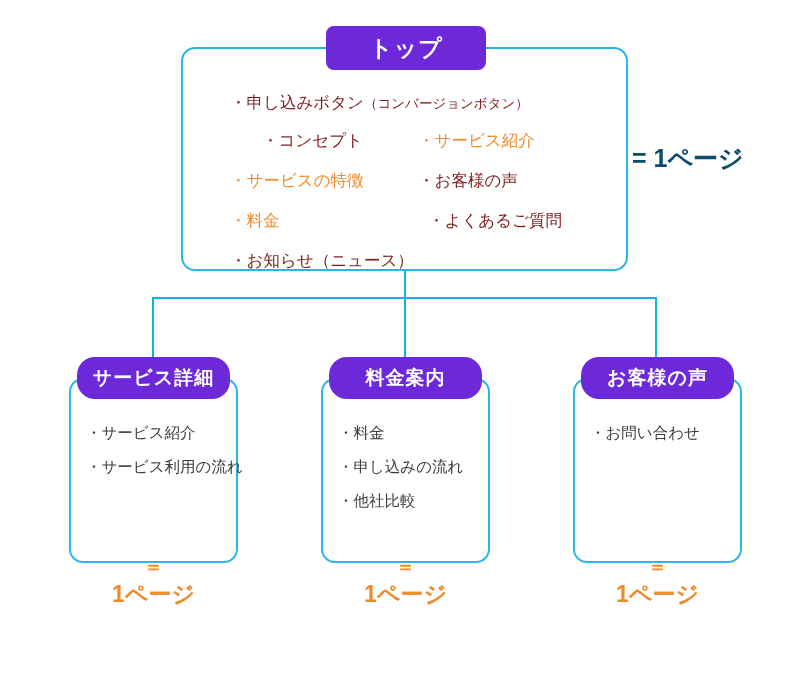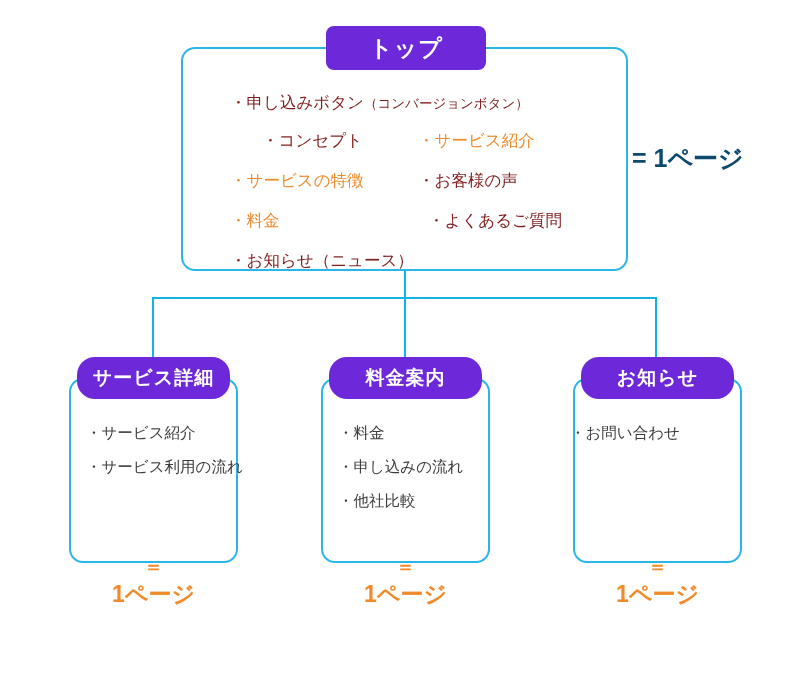--- a/index.html
+++ b/index.html
@@ -117,21 +117,21 @@
   #child1-box { left: 69px;  top: 378px; width: 169px; }
   #child1-title { left: 77px; top: 357px; width: 153px; }
   #child1-list { left: 86px; top: 423px; }
 
   #child2-box { left: 321px; top: 378px; width: 169px; }
   #child2-title { left: 329px; top: 357px; width: 153px; }
   #child2-list { left: 338px; top: 423px; }
 
   #child3-box { left: 573px; top: 378px; width: 169px; }
   #child3-title { left: 581px; top: 357px; width: 153px; }
-  #child3-list { left: 570px; top: 423px; }
+  #child3-list { left: 590px; top: 423px; }
 
   
   .under-eq {
     position: absolute;
     width: 169px;
     text-align: center;
     color: #f08a2a;
     font-weight: bold;
   }
   .under-eq .eq {
@@ -195,21 +195,21 @@
     <div>・料金</div>
     <div>・申し込みの流れ</div>
     <div>・他社比較</div>
   </div>
   <div class="under-eq" id="under2">
     <div class="eq">＝</div>
     <div class="label">1ページ</div>
   </div>
 
   <div class="node-box child-box" id="child3-box"></div>
-  <div class="node-title child-title" id="child3-title">お知らせ</div>
+  <div class="node-title child-title" id="child3-title">お客様の声</div>
   <div class="child-list" id="child3-list">
     <div>・お問い合わせ</div>
   </div>
   <div class="under-eq" id="under3">
     <div class="eq">＝</div>
     <div class="label">1ページ</div>
   </div>
 
 </div>
 

